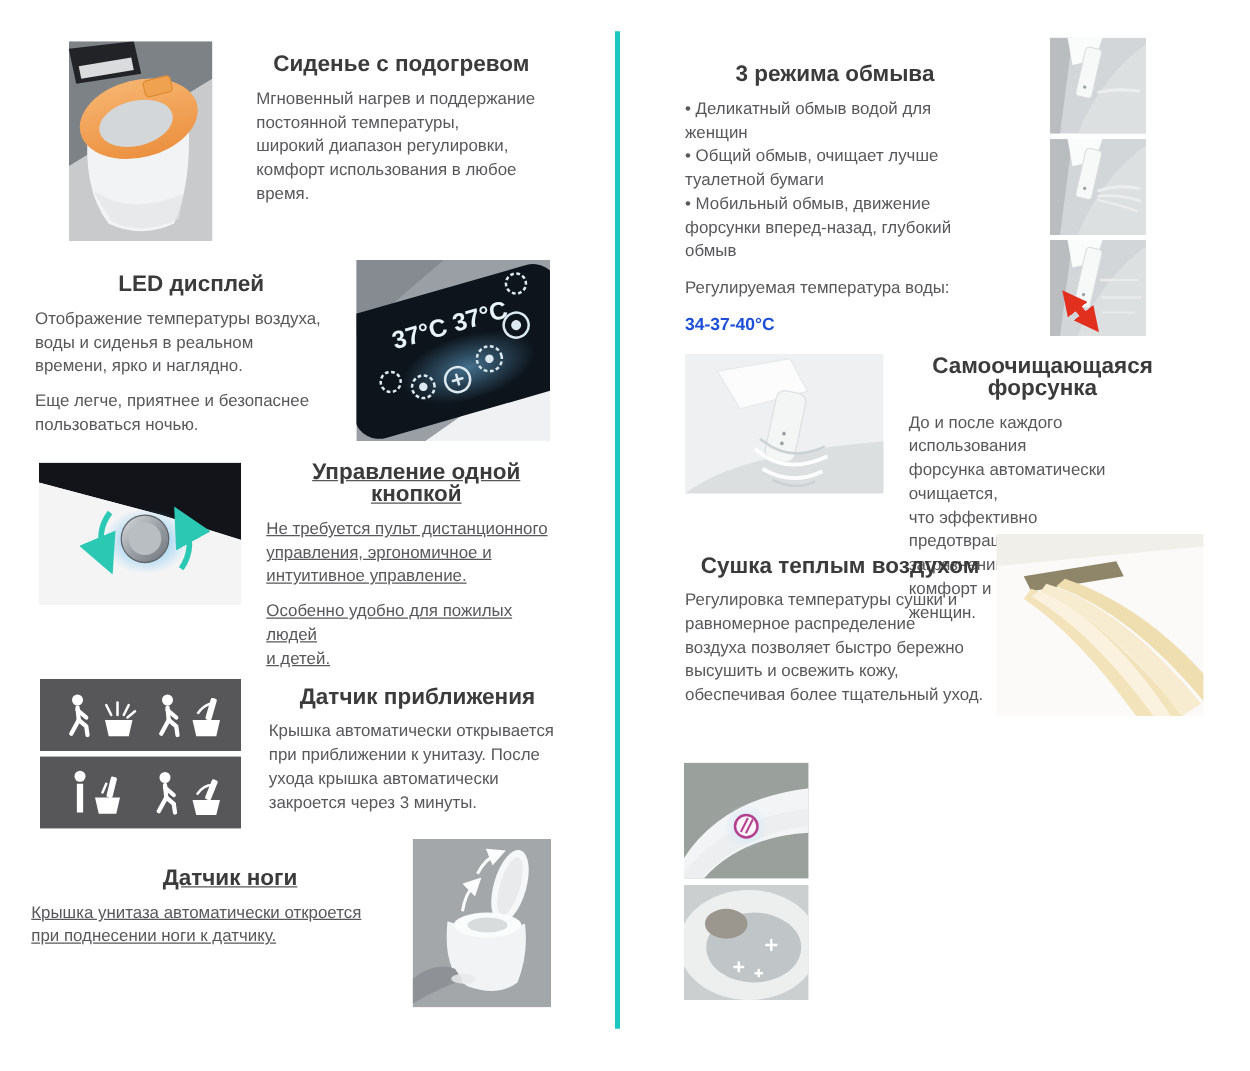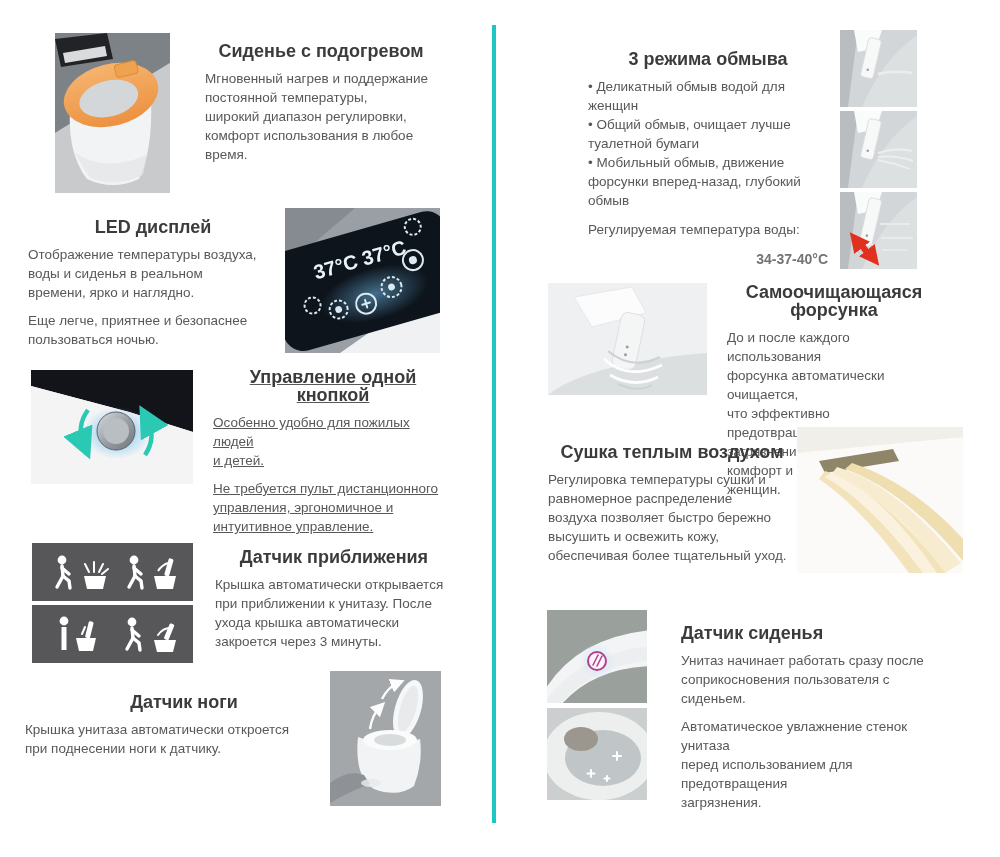--- a/index.html
+++ b/index.html
@@ -5,21 +5,21 @@
   html,body{margin:0;padding:0;background:#ffffff;}
   #page{position:relative;width:1000px;height:857px;background:#ffffff;overflow:hidden;
         font-family:"Liberation Sans",sans-serif;color:#58585a;}
   .abs{position:absolute;}
   .title{font-size:18px;font-weight:bold;color:#3b3b3b;text-align:center;margin:0 0 9px 0;line-height:18px;}
   .title.left-align{text-align:left;}
   .txt{font-size:13.5px;line-height:19px;margin:0 0 9px 0;white-space:pre-line;color:#58585a;}
   .txt:last-child{margin-bottom:0;}
   .bullet{margin:0;}
   .temp-label{margin-top:10px;}
-  .temp-value{font-size:14px;font-weight:bold;color:#737373;text-align:right;margin-top:12px;white-space:pre-line;}
+  .temp-value{font-size:14px;font-weight:bold;color:#1d4ed8;text-align:left;margin-top:12px;white-space:pre-line;}
   .divider{position:absolute;background:#1cc7c3;}
   .imgbox{position:absolute;overflow:hidden;}
   .imgbox svg{display:block;width:100%;height:100%;}
 </style>
 </head>
 <body>
 
 <div id="page">
 
   <svg width="0" height="0" style="position:absolute" aria-hidden="true">
@@ -128,25 +128,25 @@
       <circle cx="85" cy="61" r="19" fill="url(#g-met)" stroke="#5f646a"></circle>
       <circle cx="85" cy="61" r="13" fill="#b9bec2"></circle>
       <g fill="none" stroke="#2bc9b4" stroke-width="4.5">
         <path d="M57 40 Q45 56 53 75" marker-end="url(#m-teal)"></path>
         <path d="M114 85 Q126 67 116 49" marker-end="url(#m-teal)"></path>
       </g>
     </svg>
   </div>
   <div class="abs" style="left:213px;top:368px;width:240px;text-decoration:underline;">
     <h3 class="title">Управление одной кнопкой</h3>
-    <p class="txt">Особенно удобно для пожилых людей
-и детей.</p>
     <p class="txt">Не требуется пульт дистанционного
 управления, эргономичное и
 интуитивное управление.</p>
+    <p class="txt">Особенно удобно для пожилых людей
+и детей.</p>
   </div>
 
   <div class="imgbox" style="left:32px;top:543px;width:161px;height:58px;">
     <svg viewBox="0 0 161 58">
       <rect width="161" height="58" fill="#57575a"></rect>
       <g transform="translate(30,31)">
         <circle cx="0" cy="-14" r="4.4" fill="#fff"></circle>
         <g stroke="#fff" stroke-width="3.4" stroke-linecap="round" fill="none">
           <path d="M0 -8 L1 2"></path>
             <path d="M1 2 L-5 13"></path>
@@ -208,21 +208,21 @@
     </svg>
   </div>
   <div class="abs" style="left:215px;top:548px;width:238px;">
     <h3 class="title">Датчик приближения</h3>
     <p class="txt">Крышка автоматически открывается
 при приближении к унитазу. После
 ухода крышка автоматически
 закроется через 3 минуты.</p>
   </div>
 
-  <div class="abs" style="left:25px;top:693px;width:318px;">
+  <div class="abs" style="left:25px;top:693px;width:318px;text-decoration:underline;">
     <h3 class="title">Датчик ноги</h3>
     <p class="txt">Крышка унитаза автоматически откроется
 при поднесении ноги к датчику.</p>
   </div>
   <div class="imgbox" style="left:330px;top:671px;width:111px;height:135px;">
     <svg viewBox="0 0 111 135">
       <rect width="111" height="135" fill="#a3a7aa"></rect>
       <g transform="rotate(16 78 38)">
         <ellipse cx="78" cy="38" rx="13" ry="30" fill="#f6f7f8"></ellipse>
         <ellipse cx="78" cy="38" rx="8" ry="24" fill="#e8eaeb"></ellipse>
@@ -232,21 +232,21 @@
       <ellipse cx="60" cy="69" rx="16" ry="6" fill="#d9dcdd"></ellipse>
       <g stroke="#fdfdfd" stroke-width="2.4" fill="none">
         <path d="M52 28 Q58 16 68 12" marker-end="url(#m-wh)"></path>
         <path d="M40 58 Q42 44 50 36" marker-end="url(#m-wh)"></path>
       </g>
       <path d="M0 112 Q18 98 34 104 L40 113 Q20 120 0 132 Z" fill="#8e9296"></path>
       <ellipse cx="41" cy="112" rx="10" ry="4" fill="#e8e9ea" opacity="0.85"></ellipse>
     </svg>
   </div>
 
-  <div class="abs" style="left:548px;top:50px;width:240px;margin-left:40px;">
+  <div class="abs" style="left:548px;top:50px;width:240px;">
     <h3 class="title">3 режима обмыва</h3>
     <p class="txt bullet">• Деликатный обмыв водой для
 женщин</p>
     <p class="txt bullet">• Общий обмыв, очищает лучше
 туалетной бумаги</p>
     <p class="txt bullet">• Мобильный обмыв, движение
 форсунки вперед-назад, глубокий
 обмыв</p>
     <p class="txt temp-label">Регулируемая температура воды:</p>
     <p class="temp-value">34-37-40°C</p>
@@ -374,22 +374,14 @@
       <ellipse cx="52" cy="48" rx="56" ry="44" fill="#edefef"></ellipse>
       <ellipse cx="56" cy="50" rx="38" ry="28" fill="#c0c6c8"></ellipse>
       <ellipse cx="34" cy="31" rx="17" ry="12" fill="#9b978e"></ellipse>
       <g stroke="#ffffff" stroke-width="2" stroke-linecap="round">
         <path d="M70 44 v8 M66 48 h8"></path>
         <path d="M44 62 v7 M40.5 65.5 h7"></path>
         <path d="M60 68 v5 M57.5 70.5 h5"></path>
       </g>
     </svg>
   </div>
-  <div class="abs" style="left:681px;top:624px;width:272px;">
-    <h3 class="title left-align">Датчик сиденья</h3>
-    <p class="txt">Унитаз начинает работать сразу после
-соприкосновения пользователя с сиденьем.</p>
-    <p class="txt">Автоматическое увлажнение стенок унитаза
-перед использованием для предотвращения
-загрязнения.</p>
-  </div>
 
 </div>
 
 </body></html>

